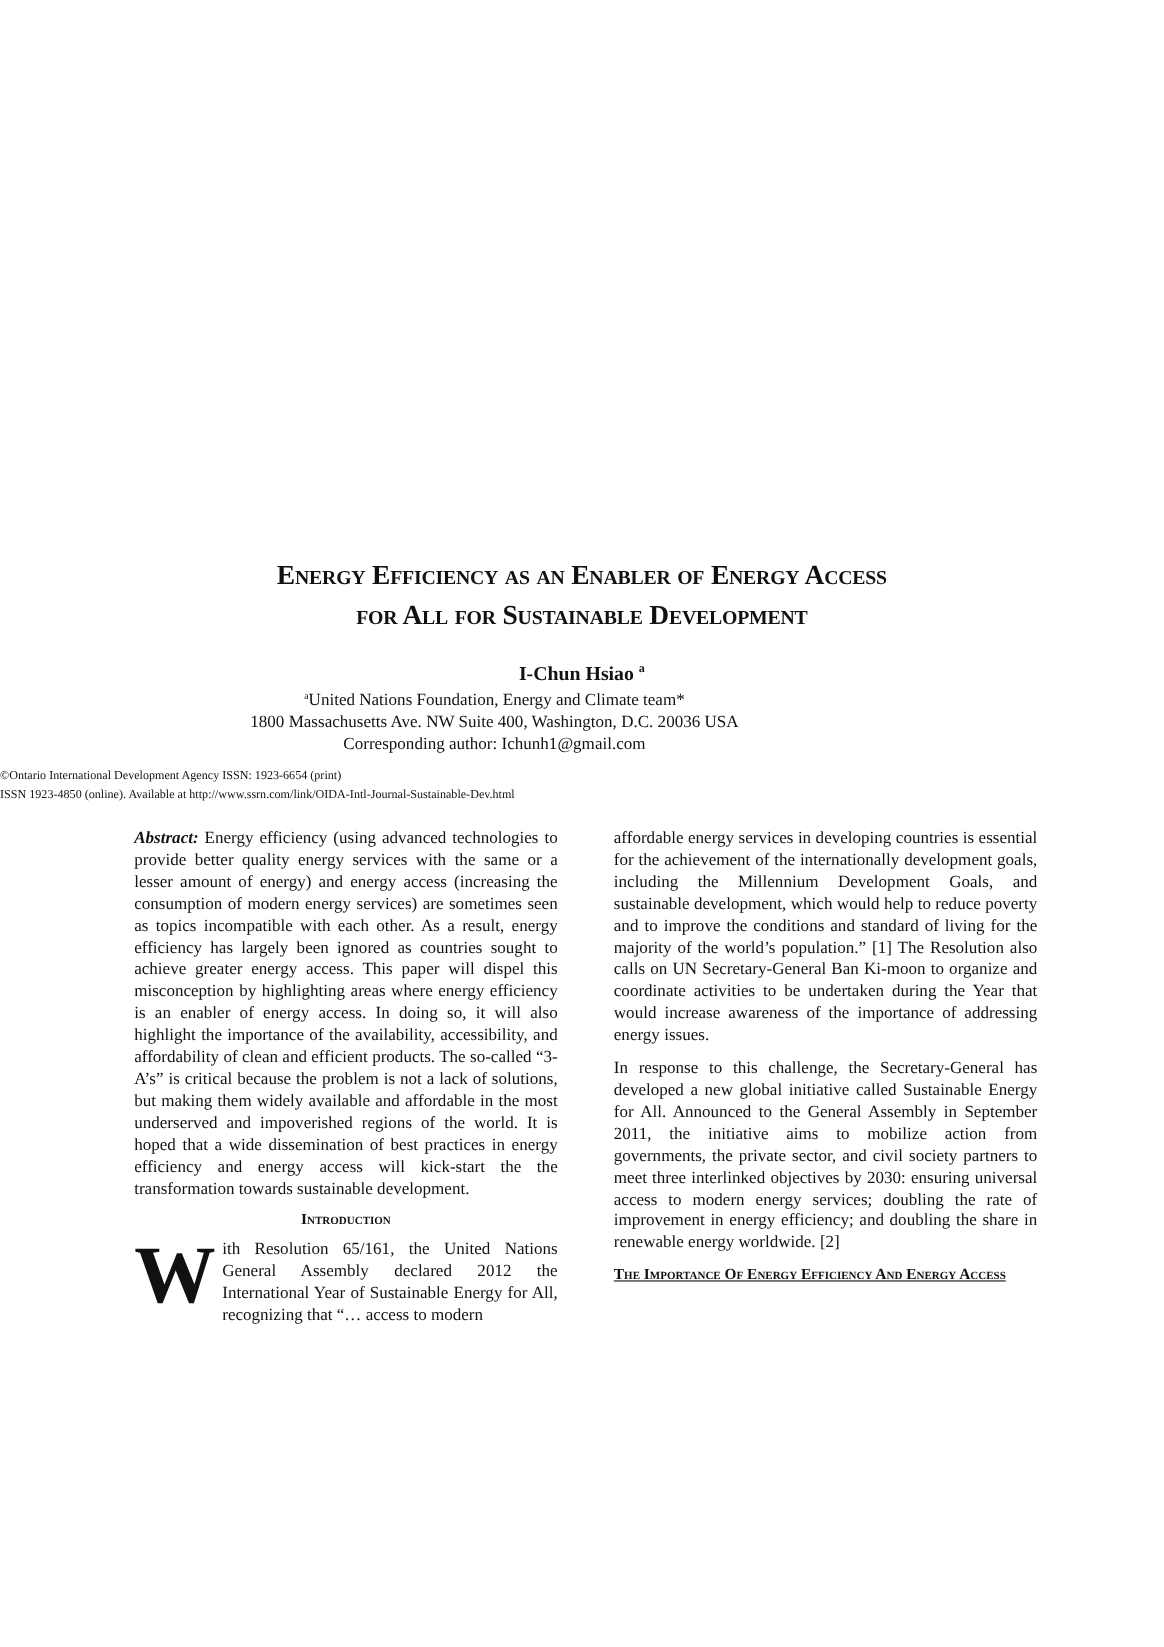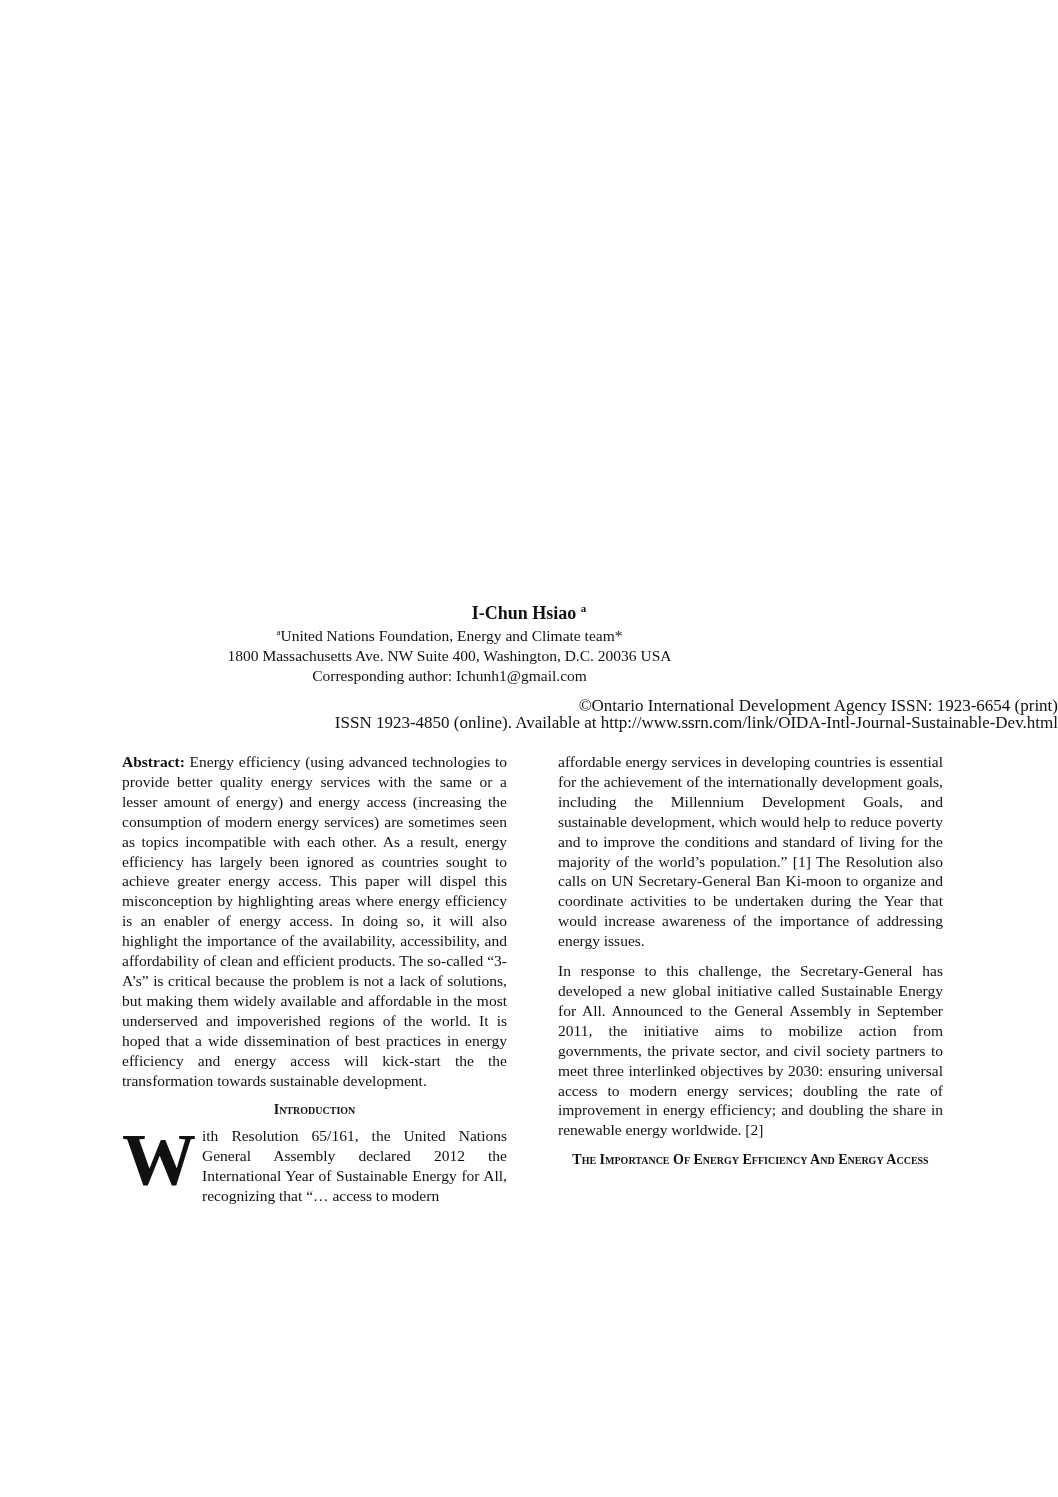--- a/index.html
+++ b/index.html
@@ -8,35 +8,37 @@
   .title { position: absolute; left: 100px; width: 858px; top: 506px; text-align: center;
            font-weight: bold; font-size: 25px; line-height: 36px; font-variant: small-caps;
            letter-spacing: -0.2px; }
   .title div { white-space: nowrap; }
   .author { position: absolute; left: 0; width: 1058px; top: 602px; text-align: center;
             font-weight: bold; font-size: 18px; }
   .author sup { font-size: 11px; }
   .affil { position: absolute; left: 0; width: 899px; top: 622px; text-align: center;
            font-size: 15.5px; line-height: 20px; }
   .affil sup { font-size: 9px; }
-  .pubinfo { position: absolute; left: 0; width: 1058px; top: 697px; text-align: right;
-             font-size: 17px; line-height: 17px; }
+  .pubinfo { position: absolute; left: 0; width: 1058px; top: 697px; text-align: left;
+             font-size: 11px; line-height: 17px; }
   .col { position: absolute; width: 385px; font-size: 15.5px; line-height: 19.9px; text-align: justify; }
   .col p { margin: 0 0 10px 0; }
   .col-left { left: 122px; top: 752px; }
   .col-right { left: 558px; top: 752px; }
-  .label { font-weight: bold; }
+  .label { font-weight: bold; font-style: italic; }
   .heading { font-weight: bold; font-variant: small-caps; text-align: center; margin: 8px 0 6px 0; font-size: 14px; }
-  .heading.left { text-align: center; }
+  .heading.left { text-align: left; text-decoration: underline; }
   .dropcap { float: left; font-size: 74px; line-height: 56px; font-weight: bold; margin: 6px 6px 0 0; padding: 0; }
 </style>
 </head>
 <body>
 
 <div class="title">
+  <div>Energy Efficiency as an Enabler of Energy Access</div>
+  <div>for All for Sustainable Development</div>
 </div>
 
 <div class="author">
   <span>I-Chun Hsiao</span>
   <sup>a</sup>
 </div>
 
 <div class="affil">
   <div>
     <sup>a</sup><span>United Nations Foundation, Energy and Climate team*</span>

